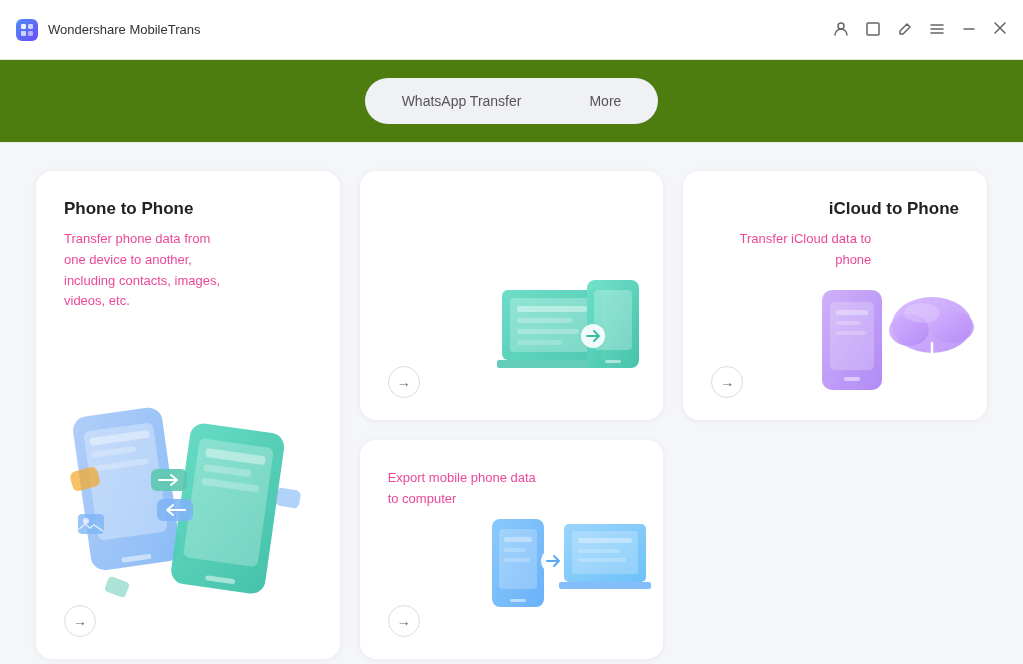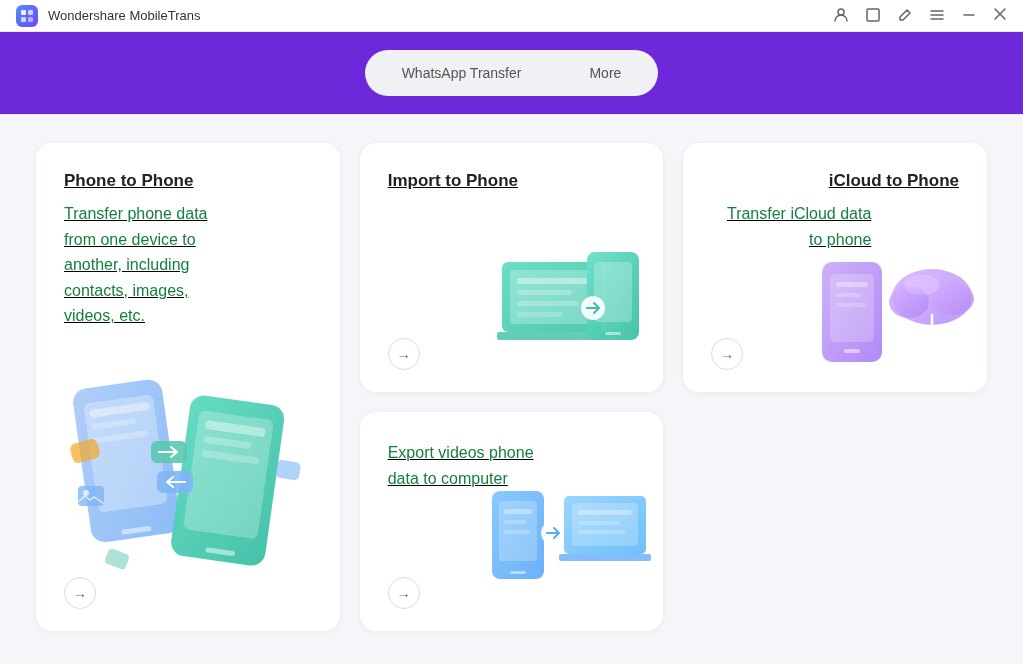--- a/index.html
+++ b/index.html
@@ -11,21 +11,21 @@
       overflow: hidden;
     }
 
     
     .title-bar {
       display: flex;
       align-items: center;
       justify-content: space-between;
       background: #ffffff;
       padding: 0 16px;
-      height: 32px;
+      height: 60px;
       border-bottom: 1px solid #e8e8e8;
     }
     .title-bar-left {
       display: flex;
       align-items: center;
       gap: 10px;
     }
     .app-icon {
       width: 22px;
       height: 22px;
@@ -51,21 +51,21 @@
     .title-bar-icon {
       color: #666;
       font-size: 14px;
       cursor: pointer;
       line-height: 1;
     }
     .close-btn { color: #666; font-size: 16px; cursor: pointer; }
 
     
     .nav-bar {
-      background: #6d28d9;
+      background: #4d7c0f;
       display: flex;
       justify-content: center;
       align-items: center;
       padding: 18px 0 18px 0;
       border-bottom: 1px solid #ebebeb;
     }
     .nav-tabs {
       display: flex;
       align-items: center;
       background: #f0f1f5;
@@ -103,37 +103,36 @@
     
     .card {
       background: #ffffff;
       border-radius: 16px;
       padding: 28px 28px 36px 28px;
       position: relative;
       overflow: hidden;
       cursor: pointer;
       transition: box-shadow 0.2s;
       box-shadow: 0 1px 6px rgba(0,0,0,0.06);
-      text-decoration: underline;
     }
 
     .card-large {
       grid-column: 1;
       grid-row: 1 / 3;
     }
 
     .card-title {
       font-size: 17px;
       font-weight: 700;
       color: #222;
       margin-bottom: 10px;
     }
     .card-desc {
-      font-size: 16px;
-      color: #15803d;
+      font-size: 13px;
+      color: #ec4899;
       line-height: 1.6;
       max-width: 160px;
     }
 
     .arrow-btn {
       display: flex;
       align-items: center;
       justify-content: center;
       width: 32px;
       height: 32px;
@@ -299,21 +298,20 @@
             <stop offset="0%" stop-color="#5dd9c0"></stop>
             <stop offset="100%" stop-color="#3dbfa6"></stop>
           </linearGradient>
         </defs>
       </svg>
     </div>
     <div class="arrow-btn">→</div>
   </div>
 
   <div class="card" style="grid-column:2; grid-row:1;">
-    <div class="card-title">Import to Phone</div>
 
     <div class="illus-small">
       <svg width="165" height="135" viewBox="0 0 165 135" fill="none">
 
         <g transform="translate(10, 20)">
           <rect x="5" y="0" width="100" height="70" rx="6" fill="url(#tealGrad2)" opacity="0.9"></rect>
           <rect x="13" y="8" width="84" height="54" rx="3" fill="white" opacity="0.25"></rect>
           <rect x="0" y="70" width="110" height="8" rx="2" fill="#3dbfa6" opacity="0.8"></rect>
 
           <rect x="20" y="16" width="70" height="6" rx="2" fill="white" opacity="0.4"></rect>
@@ -382,21 +380,21 @@
             <stop offset="0%" stop-color="#d4b0ff"></stop>
             <stop offset="100%" stop-color="#b388f7"></stop>
           </linearGradient>
         </defs>
       </svg>
     </div>
     <div class="arrow-btn">→</div>
   </div>
 
   <div class="card" style="grid-column:2; grid-row:2;">
-    <div class="card-desc">Export videos phone data to computer</div>
+    <div class="card-desc">Export mobile phone data to computer</div>
 
     <div class="illus-export">
       <svg width="165" height="130" viewBox="0 0 165 130" fill="none">
 
         <g transform="translate(5, 10)">
           <rect x="0" y="0" width="52" height="88" rx="8" fill="url(#blueGrad2)" opacity="0.9"></rect>
           <rect x="7" y="10" width="38" height="60" rx="4" fill="white" opacity="0.22"></rect>
           <rect x="18" y="80" width="16" height="3" rx="1.5" fill="white" opacity="0.5"></rect>
 
           <rect x="12" y="18" width="28" height="5" rx="2" fill="white" opacity="0.35"></rect>

